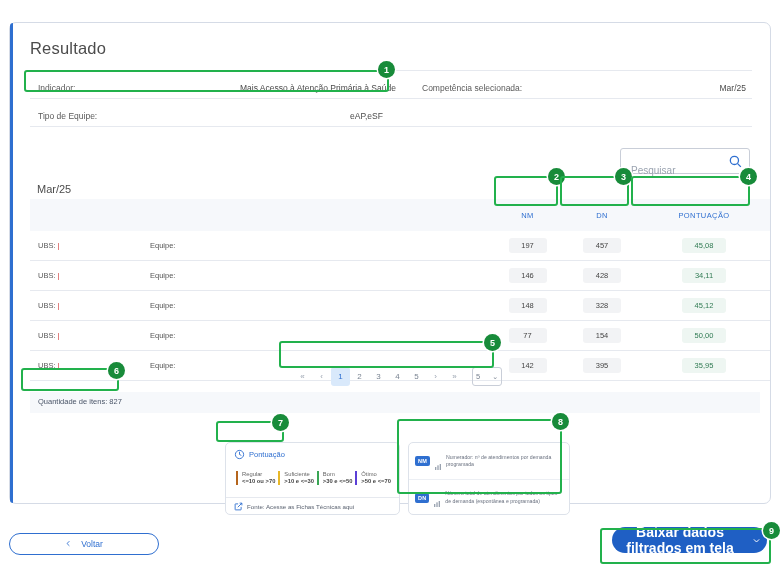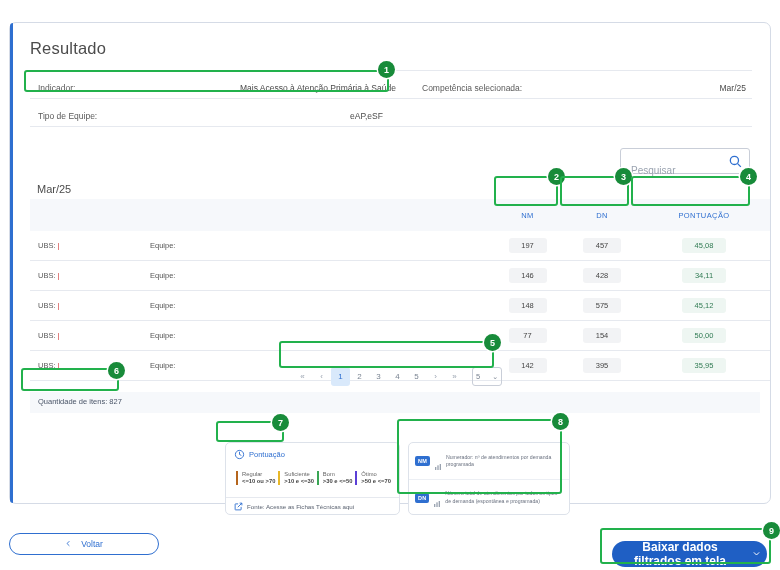--- a/index.html
+++ b/index.html
@@ -337,28 +337,28 @@
     display: flex;
     align-items: center;
     justify-content: center;
     gap: 9px;
     cursor: pointer;
     box-sizing: border-box;
   }
   .btn-download {
     position: absolute;
     right: 13px;
-    top: 541px;
+    top: 527px;
     width: 155px;
     height: 26px;
     border: none;
     border-radius: 14px;
     background: #1f5fc4;
     color: #fff;
-    font-size: 12px;
+    font-size: 14px;
     font-weight: bold;
     font-family: "Liberation Sans", sans-serif;
     display: flex;
     align-items: center;
     justify-content: space-between;
     gap: 10px;
     cursor: pointer;
     box-sizing: border-box;
   }
 
@@ -441,21 +441,21 @@
           <td class="left col-ubs"><span class="ubs-text">UBS: <span class="redact">|</span></span></td>
           <td class="left col-equipe">Equipe:</td>
           <td class="col-nm"><span class="chip">146</span></td>
           <td class="col-dn"><span class="chip">428</span></td>
           <td class="col-pont"><span class="chip-score">34,11</span></td>
         </tr>
         <tr>
           <td class="left col-ubs"><span class="ubs-text">UBS: <span class="redact">|</span></span></td>
           <td class="left col-equipe">Equipe:</td>
           <td class="col-nm"><span class="chip">148</span></td>
-          <td class="col-dn"><span class="chip">575</span></td>
+          <td class="col-dn"><span class="chip">328</span></td>
           <td class="col-pont"><span class="chip-score">45,12</span></td>
         </tr>
         <tr>
           <td class="left col-ubs"><span class="ubs-text">UBS: <span class="redact">|</span></span></td>
           <td class="left col-equipe">Equipe:</td>
           <td class="col-nm"><span class="chip">77</span></td>
           <td class="col-dn"><span class="chip">154</span></td>
           <td class="col-pont"><span class="chip-score">50,00</span></td>
         </tr>
         <tr>

